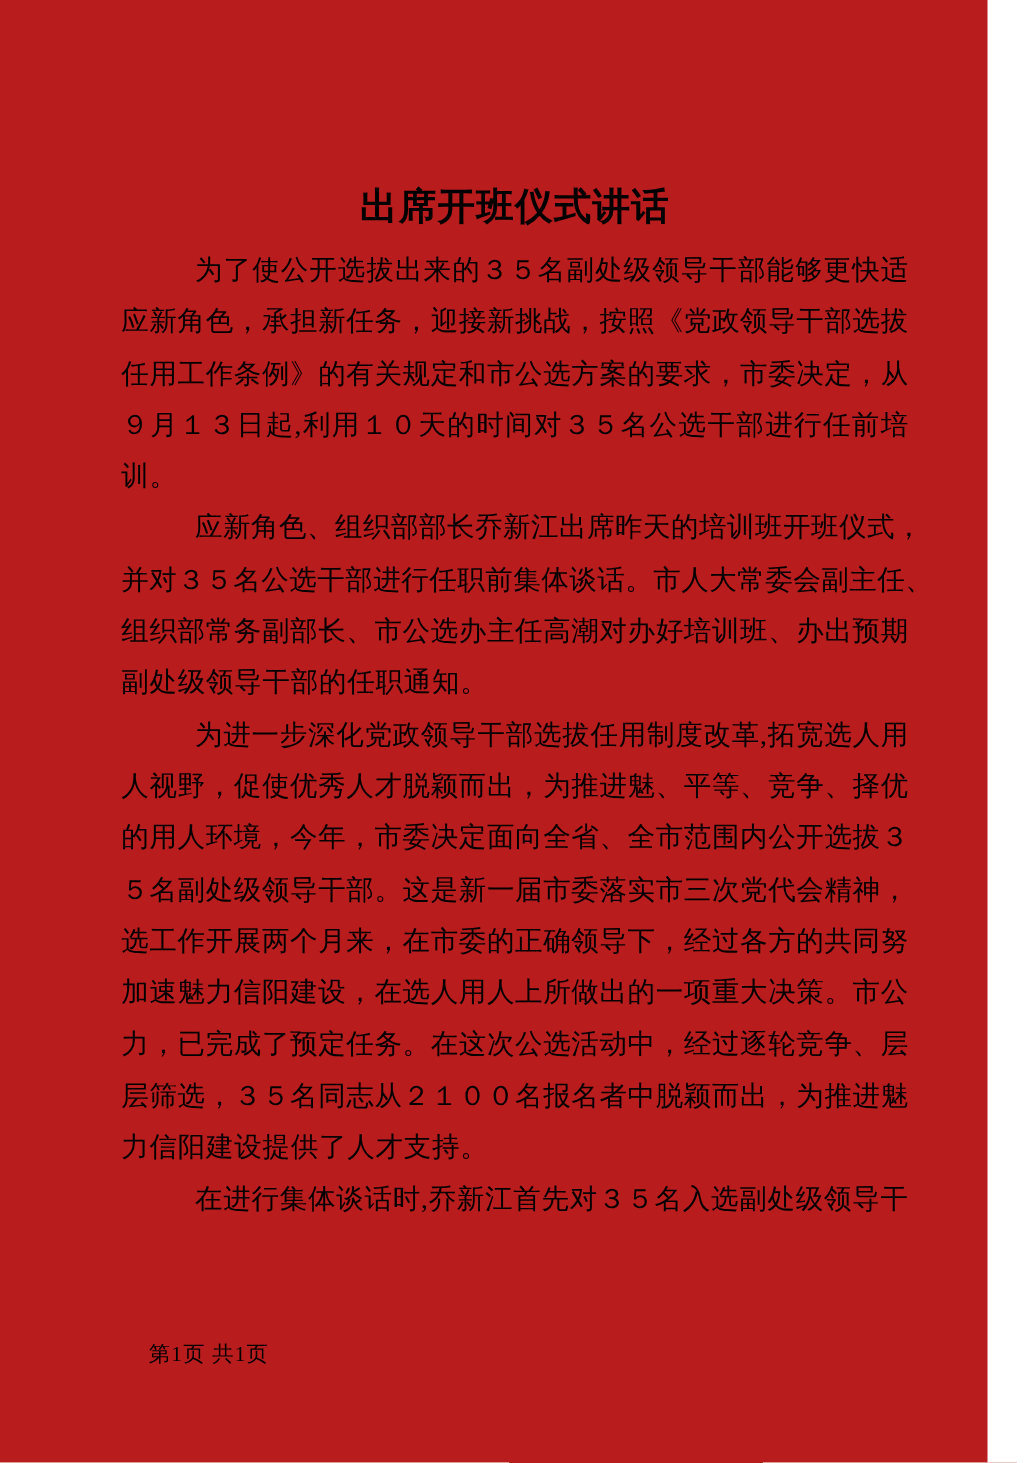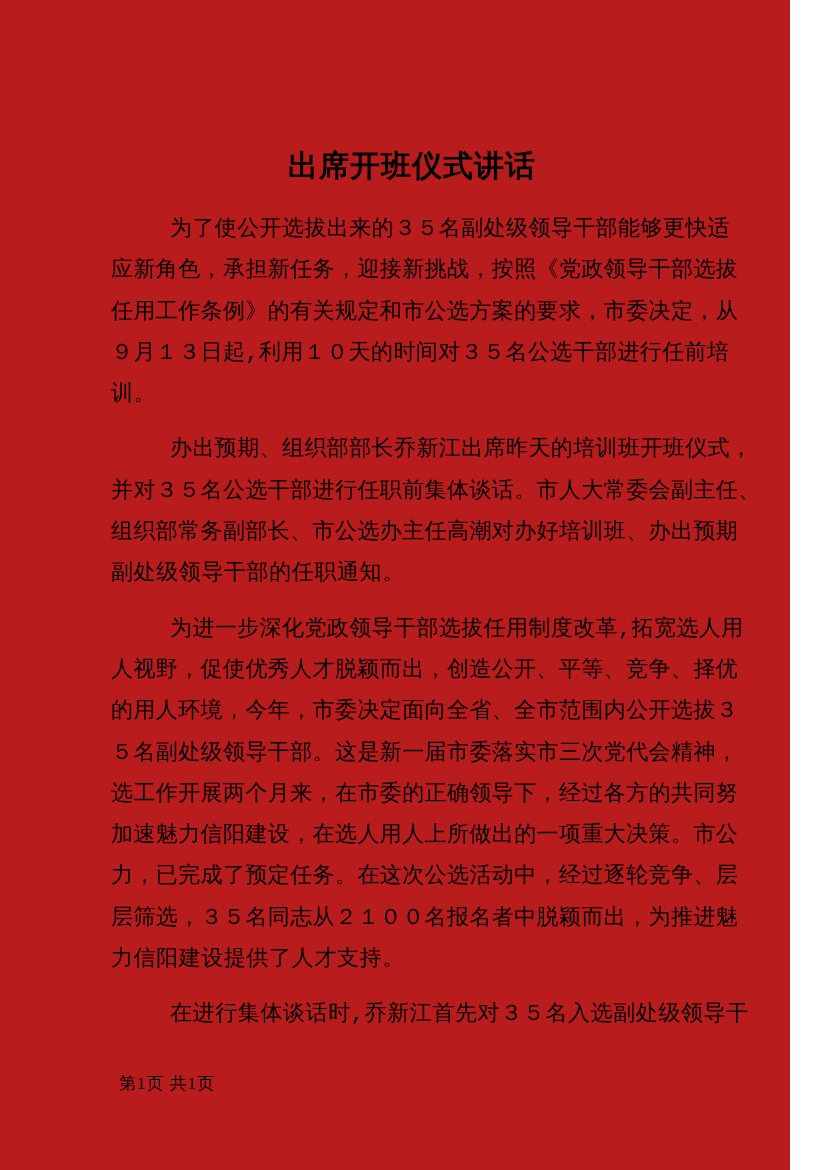--- a/index.html
+++ b/index.html
@@ -29,21 +29,21 @@
     font-family: "Liberation Serif", serif;
   }
   .doc-body {
     position: absolute;
     top: 195px;
     left: 97px;
     width: 630px;
     font-size: 22px;
     font-family: "Liberation Serif", serif;
   }
-  .paragraph { margin: 14px; padding: 0; font-family: Liberation Mono, monospace; }
+  .paragraph { margin: 0; padding: 0; }
   .line {
     height: 41.3px;
     line-height: 41.3px;
     white-space: nowrap;
     text-align: justify;
     text-align-last: justify;
     letter-spacing: 0.4px;
   }
   .line.first { padding-left: 59px; }
   .line.last  { text-align-last: left; letter-spacing: 0.6px; }
@@ -68,28 +68,28 @@
 
   <div class="doc-body">
       <div class="paragraph">
         <div class="line first">为了使公开选拔出来的３５名副处级领导干部能够更快适</div>
         <div class="line">应新角色，承担新任务，迎接新挑战，按照《党政领导干部选拔</div>
         <div class="line">任用工作条例》的有关规定和市公选方案的要求，市委决定，从</div>
         <div class="line">９月１３日起,利用１０天的时间对３５名公选干部进行任前培</div>
         <div class="line last">训。</div>
       </div>
       <div class="paragraph">
-        <div class="line first">办出预期、组织部部长乔新江出席昨天的培训班开班仪式，</div>
+        <div class="line first">应新角色、组织部部长乔新江出席昨天的培训班开班仪式，</div>
         <div class="line">并对３５名公选干部进行任职前集体谈话。市人大常委会副主任、</div>
         <div class="line">组织部常务副部长、市公选办主任高潮对办好培训班、办出预期</div>
         <div class="line last">副处级领导干部的任职通知。</div>
       </div>
       <div class="paragraph">
         <div class="line first">为进一步深化党政领导干部选拔任用制度改革,拓宽选人用</div>
-        <div class="line">人视野，促使优秀人才脱颖而出，创造公开、平等、竞争、择优</div>
+        <div class="line">人视野，促使优秀人才脱颖而出，为推进魅、平等、竞争、择优</div>
         <div class="line">的用人环境，今年，市委决定面向全省、全市范围内公开选拔３</div>
         <div class="line">５名副处级领导干部。这是新一届市委落实市三次党代会精神，</div>
         <div class="line">选工作开展两个月来，在市委的正确领导下，经过各方的共同努</div>
         <div class="line">加速魅力信阳建设，在选人用人上所做出的一项重大决策。市公</div>
         <div class="line">力，已完成了预定任务。在这次公选活动中，经过逐轮竞争、层</div>
         <div class="line">层筛选，３５名同志从２１００名报名者中脱颖而出，为推进魅</div>
         <div class="line last">力信阳建设提供了人才支持。</div>
       </div>
       <div class="paragraph">
         <div class="line first last">在进行集体谈话时,乔新江首先对３５名入选副处级领导干</div>

